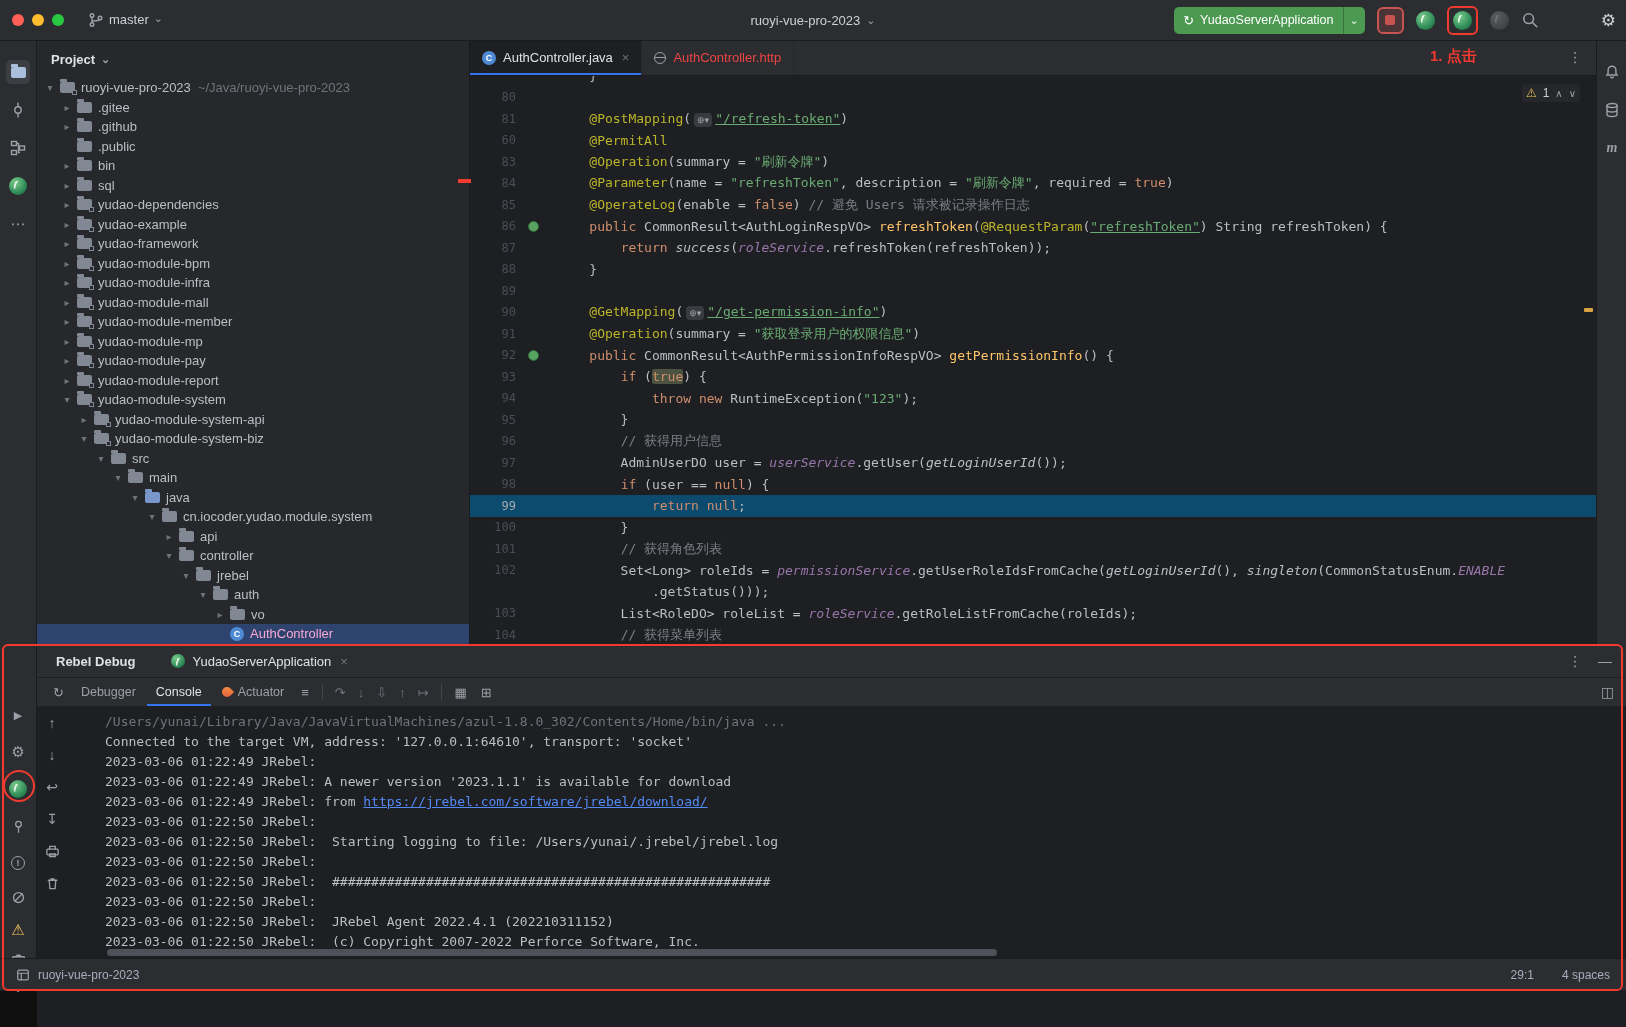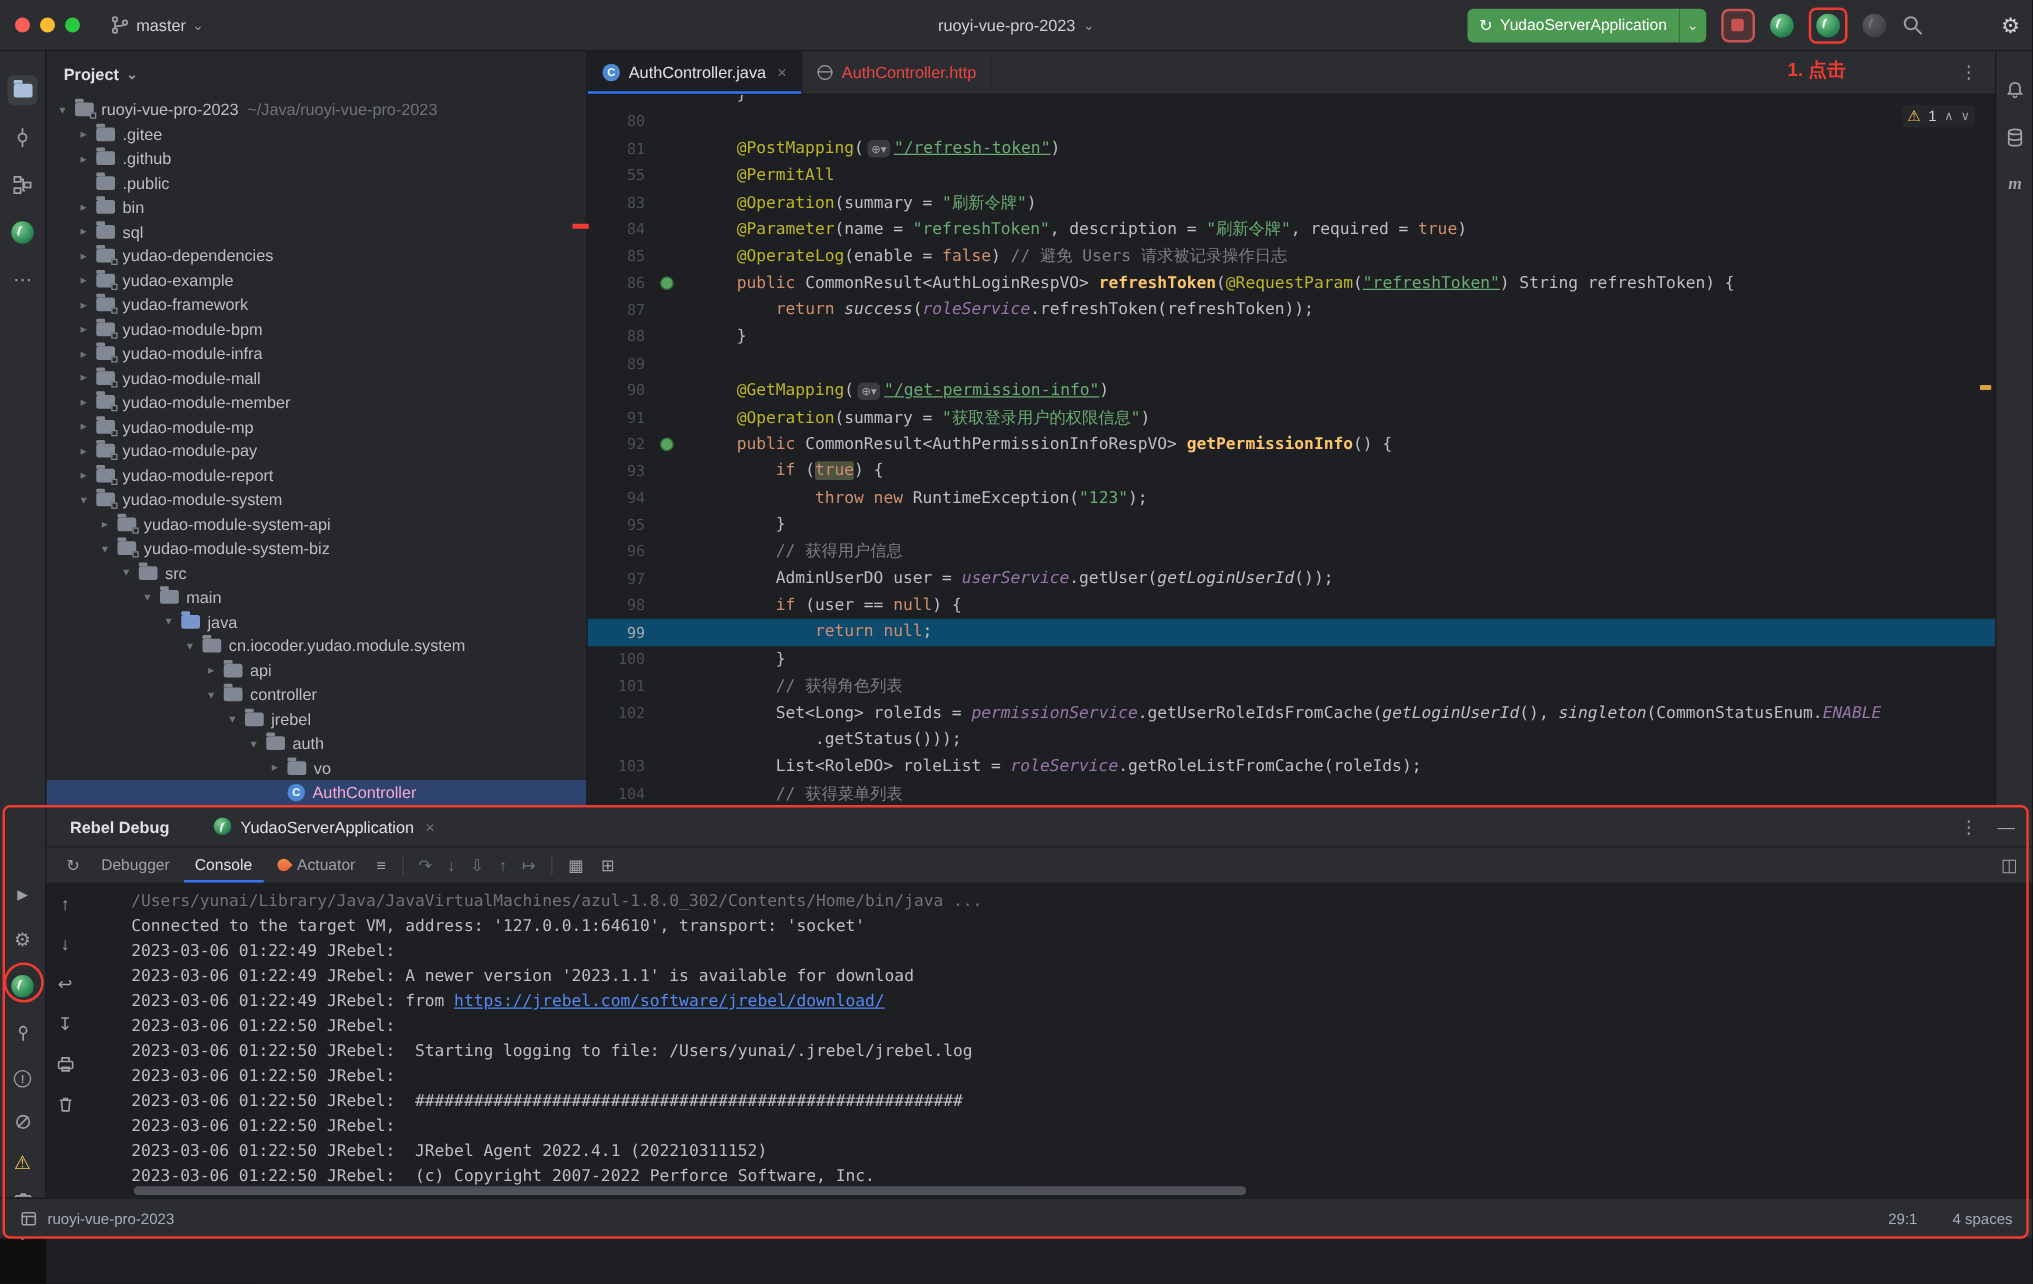--- a/index.html
+++ b/index.html
@@ -2,21 +2,21 @@
 <html><head>
 <meta charset="utf-8">
 <style>
   html,body{margin:0;padding:0;background:#0f0f10;}
   .window{position:relative;width:1626px;height:1027px;background:#1E1F22;font-family:"Liberation Sans",sans-serif;color:#BCBEC4;overflow:hidden;font-size:13px;}
   
   .titlebar{position:absolute;top:0;left:0;right:0;height:40px;background:#2B2D30;border-bottom:1px solid #1A1B1E;display:flex;align-items:center;z-index:5;}
   .traffic{display:flex;gap:8px;padding-left:12px;}
   .tl{width:12px;height:12px;border-radius:50%;}
   .tl.red{background:#FF5F57}.tl.yellow{background:#FEBC2E}.tl.green{background:#28C840}
-  .branch-widget{margin-left:24px;display:flex;align-items:center;gap:5px;color:#CED0D6;}
+  .branch-widget{margin-left:24px;display:flex;gap:5px;color:#CED0D6;}
   .chev{color:#9DA0A8;font-size:11px;}
   .title-center{position:absolute;left:50%;transform:translateX(-50%);color:#CED0D6;display:flex;gap:6px;align-items:center;}
   .tb-right{position:absolute;right:10px;top:0;height:40px;display:flex;align-items:center;gap:12px;}
   .run-widget{background:#4C9A52;border-radius:5px;height:27px;display:flex;align-items:center;color:#fff;font-size:12.5px;padding-left:9px;}
   .rw-ic{font-size:13px;margin-right:6px;color:#fff;}
   .rw-div{width:1px;height:27px;background:rgba(0,0,0,.25);margin-left:9px;}
   .rw-chev{padding:0 6px;color:#E8F3E9;font-size:11px;}
   .stop-btn{width:27px;height:27px;border:2px solid #C75450;border-radius:6px;background:rgba(199,84,80,.22);display:flex;align-items:center;justify-content:center;box-sizing:border-box;}
   .stop-sq{width:10px;height:10px;background:#C75450;border-radius:2px;}
   .jr-ic{width:19px;height:19px;border-radius:50%;background:radial-gradient(circle at 35% 30%,#7CCB8C,#2E8B57 62%,#1C5C3D);display:inline-block;flex:none;position:relative;}
@@ -66,21 +66,21 @@
   .code-line.partial{margin-top:-11px;}
   .hl-line{background:#0c4a6e;}
   .gutter-num{width:46px;flex:none;text-align:right;color:#494E57;font-size:12px;}
   .hl-line .gutter-num{color:#A9ABB2;}
   .gutter-ic{width:34px;flex:none;display:flex;justify-content:center;}
   .gjr{width:9px;height:9px;border-radius:50%;background:#57A35F;border:1px solid #2F6B3B;}
   .code-text{padding-left:8px;}
   .c-pl{color:#BCBEC4}.c-kw{color:#CF8E6D}.c-ann{color:#BBB529}
   .c-str{color:#6AAB73}.c-strl{color:#6AAB73;text-decoration:underline}
   .c-cmt{color:#7A7E85}.c-fld{color:#9876AA;font-style:italic}
-  .c-mth{color:#FFC66B;font-weight:700}.c-mthi{color:#BCBEC4;font-style:italic}
+  .c-mth{color:#FFC66B;font-weight:400}.c-mthi{color:#BCBEC4;font-style:italic}
   .c-const{color:#9876AA;font-style:italic}
   .c-kwh{color:#CF8E6D;background:#4C5340;border-radius:2px;}
   .inlay{display:inline-flex;align-items:center;background:#393B40;border-radius:4px;color:#9DA0A8;font-size:9px;padding:0 3px;margin:0 3px;height:14px;font-family:"Liberation Sans",sans-serif;}
   .inspection{position:absolute;top:44px;right:16px;display:flex;align-items:center;gap:6px;color:#CED0D6;font-size:12px;background:rgba(43,45,48,.6);border-radius:4px;padding:2px 4px;}
   .insp-chev{color:#9DA0A8;font-size:10px;}
   .scroll-tick{position:absolute;right:3px;top:268px;width:9px;height:4px;background:#D9A343;border-radius:1px;}
   
   .rstripe{position:absolute;left:1596px;top:40px;width:30px;height:605px;background:#2B2D30;border-left:1px solid #1A1B1E;box-sizing:border-box;z-index:4;}
   .rsic{position:absolute;left:3px;width:24px;height:24px;display:flex;align-items:center;justify-content:center;color:#9DA0A8;}
   .maven-m{font-size:14px;font-weight:bold;color:#9DA0A8;font-family:"Liberation Serif",serif;font-style:italic;}
@@ -395,21 +395,21 @@
       <div class="etab">
         <span class="ticon http"></span>
         <span>AuthController.http</span>
       </div>
       <span class="tb-kebab">⋮</span>
     </div>
     <div class="code-wrap">
         <div class="code-line partial"><span class="gutter-num"></span><span class="gutter-ic"></span><span class="code-text"><span class="c-pl">    }</span></span></div>
         <div class="code-line"><span class="gutter-num">80</span><span class="gutter-ic"></span><span class="code-text"></span></div>
         <div class="code-line"><span class="gutter-num">81</span><span class="gutter-ic"></span><span class="code-text"><span class="c-pl">    </span><span class="c-ann">@PostMapping</span><span class="c-pl">(</span><span class="inlay">⊕▾</span><span class="c-strl">"/refresh-token"</span><span class="c-pl">)</span></span></div>
-        <div class="code-line"><span class="gutter-num">55</span><span class="gutter-ic"></span><span class="code-text"><span class="c-pl">    </span><span class="c-ann">@PermitAll</span></span></div>
+        <div class="code-line"><span class="gutter-num">60</span><span class="gutter-ic"></span><span class="code-text"><span class="c-pl">    </span><span class="c-ann">@PermitAll</span></span></div>
         <div class="code-line"><span class="gutter-num">83</span><span class="gutter-ic"></span><span class="code-text"><span class="c-pl">    </span><span class="c-ann">@Operation</span><span class="c-pl">(summary = </span><span class="c-str">"刷新令牌"</span><span class="c-pl">)</span></span></div>
         <div class="code-line"><span class="gutter-num">84</span><span class="gutter-ic"></span><span class="code-text"><span class="c-pl">    </span><span class="c-ann">@Parameter</span><span class="c-pl">(name = </span><span class="c-str">"refreshToken"</span><span class="c-pl">, description = </span><span class="c-str">"刷新令牌"</span><span class="c-pl">, required = </span><span class="c-kw">true</span><span class="c-pl">)</span></span></div>
         <div class="code-line"><span class="gutter-num">85</span><span class="gutter-ic"></span><span class="code-text"><span class="c-pl">    </span><span class="c-ann">@OperateLog</span><span class="c-pl">(enable = </span><span class="c-kw">false</span><span class="c-pl">) </span><span class="c-cmt">// 避免 Users 请求被记录操作日志</span></span></div>
         <div class="code-line"><span class="gutter-num">86</span><span class="gutter-ic"><span class="gjr"></span></span><span class="code-text"><span class="c-pl">    </span><span class="c-kw">public</span><span class="c-pl"> CommonResult&lt;AuthLoginRespVO&gt; </span><span class="c-mth">refreshToken</span><span class="c-pl">(</span><span class="c-ann">@RequestParam</span><span class="c-pl">(</span><span class="c-strl">"refreshToken"</span><span class="c-pl">) String refreshToken) {</span></span></div>
         <div class="code-line"><span class="gutter-num">87</span><span class="gutter-ic"></span><span class="code-text"><span class="c-pl">        </span><span class="c-kw">return</span><span class="c-pl"> </span><span class="c-mthi">success</span><span class="c-pl">(</span><span class="c-fld">roleService</span><span class="c-pl">.refreshToken(refreshToken));</span></span></div>
         <div class="code-line"><span class="gutter-num">88</span><span class="gutter-ic"></span><span class="code-text"><span class="c-pl">    }</span></span></div>
         <div class="code-line"><span class="gutter-num">89</span><span class="gutter-ic"></span><span class="code-text"></span></div>
         <div class="code-line"><span class="gutter-num">90</span><span class="gutter-ic"></span><span class="code-text"><span class="c-pl">    </span><span class="c-ann">@GetMapping</span><span class="c-pl">(</span><span class="inlay">⊕▾</span><span class="c-strl">"/get-permission-info"</span><span class="c-pl">)</span></span></div>
         <div class="code-line"><span class="gutter-num">91</span><span class="gutter-ic"></span><span class="code-text"><span class="c-pl">    </span><span class="c-ann">@Operation</span><span class="c-pl">(summary = </span><span class="c-str">"获取登录用户的权限信息"</span><span class="c-pl">)</span></span></div>
         <div class="code-line"><span class="gutter-num">92</span><span class="gutter-ic"><span class="gjr"></span></span><span class="code-text"><span class="c-pl">    </span><span class="c-kw">public</span><span class="c-pl"> CommonResult&lt;AuthPermissionInfoRespVO&gt; </span><span class="c-mth">getPermissionInfo</span><span class="c-pl">() {</span></span></div>

